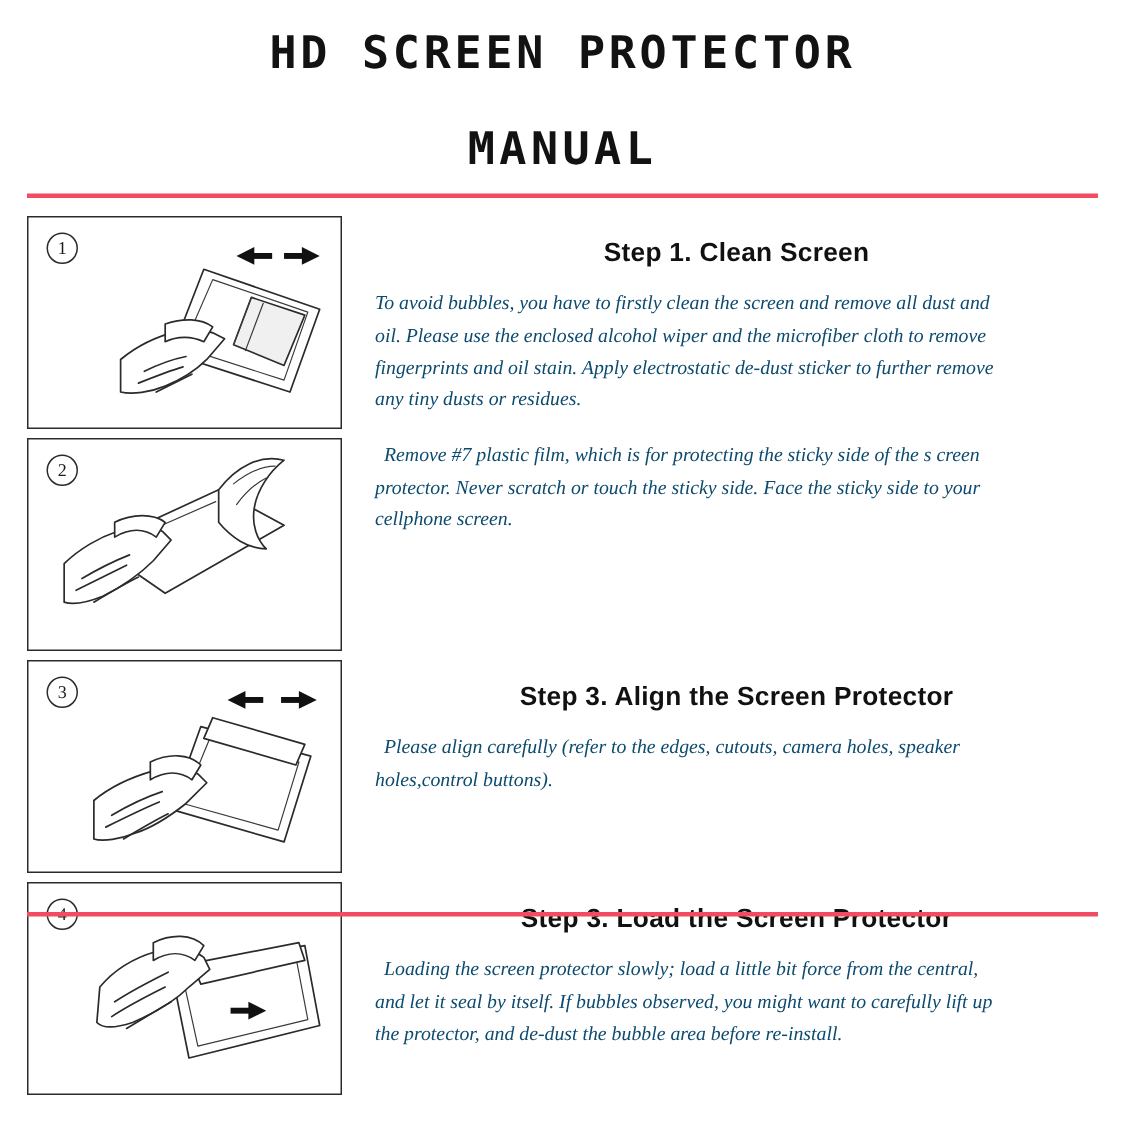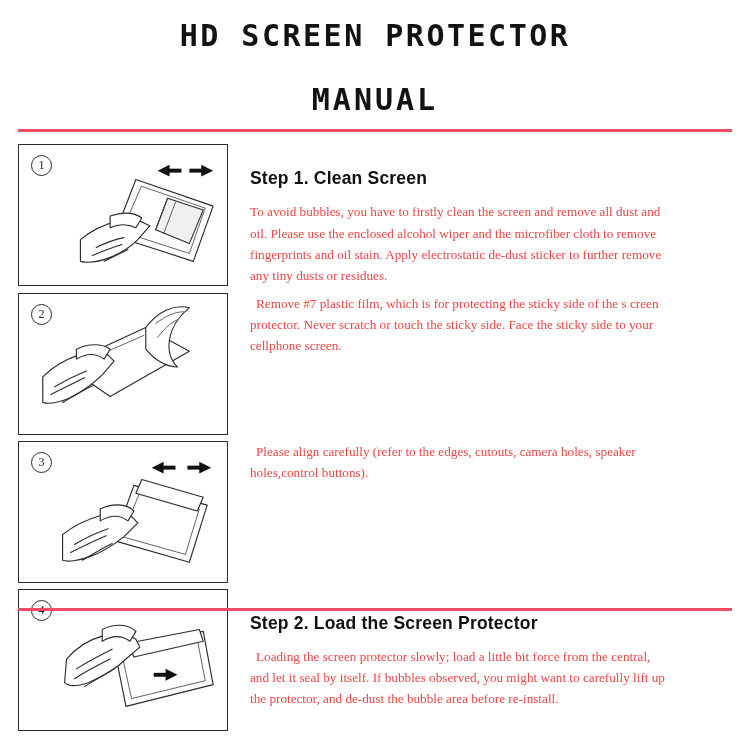--- a/index.html
+++ b/index.html
@@ -73,30 +73,32 @@
   .step-body {
     flex: 1 1 auto;
     padding-left: 22px;
     box-sizing: border-box;
   }
   .step-heading {
     font-family: "Liberation Sans", sans-serif;
     font-weight: bold;
     font-size: 17.5px;
     color: #111;
-    margin: 24px 0 12px 0;
+    margin: 14px 0 12px 0;
     letter-spacing: 0.2px;
+    text-align: center;
   }
   .step-text {
     font-family: "Liberation Serif", serif;
     font-size: 13.2px;
     line-height: 1.62;
-    color: #ef4444;
+    color: #0c4a6e;
     margin: 0;
     max-width: 420px;
+    font-style: italic;
   }
   .step-text.indent {
     text-indent: 6px;
   }
 
   
   .num {
     position: absolute;
     left: 12px;
     top: 10px;
@@ -273,20 +275,21 @@
             <g class="arrow">
               <path d="M134 26 L146 20 L146 32 Z"></path>
               <rect x="144" y="24" width="14" height="4"></rect>
               <path d="M194 26 L182 20 L182 32 Z"></path>
               <rect x="170" y="24" width="14" height="4"></rect>
             </g>
           </svg>
         </div>
       </div>
       <div class="step-body">
+        <div class="step-heading">Step 3. Align the Screen Protector</div>
         <p class="step-text indent">Please align carefully (refer to the edges, cutouts, camera holes, speaker holes,control buttons).</p>
       </div>
     </div>
 
     <div class="step">
       <div class="figure">
         <div class="num">4</div>
         <div class="art">
           <svg viewBox="0 0 210 142" preserveAspectRatio="none">
 
@@ -302,21 +305,21 @@
             <path class="fill-w" d="M84 40 C96 34 110 34 118 42 L112 52 C104 46 94 46 84 52 Z"></path>
 
             <g class="arrow">
               <path d="M160 86 L148 80 L148 92 Z"></path>
               <rect x="136" y="84" width="14" height="4"></rect>
             </g>
           </svg>
         </div>
       </div>
       <div class="step-body">
-        <div class="step-heading">Step 2. Load the Screen Protector</div>
+        <div class="step-heading">Step 3. Load the Screen Protector</div>
         <p class="step-text indent">Loading the screen protector slowly; load a little bit force from the central, and let it seal by itself. If bubbles observed, you might want to carefully lift up the protector, and de-dust the bubble area before re-install.</p>
       </div>
     </div>
 
   </div>
 
   <div class="footer-rule-wrap">
     <div class="footer-rule"></div>
   </div>
 

